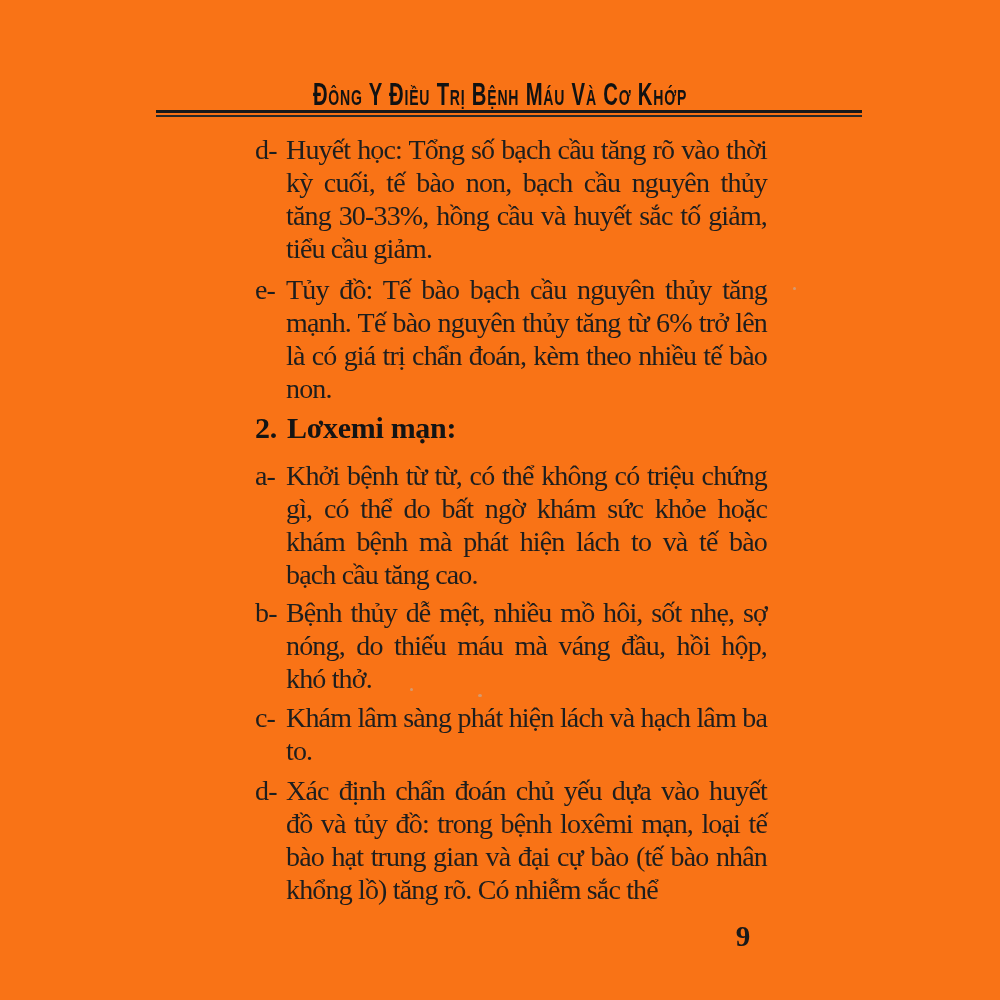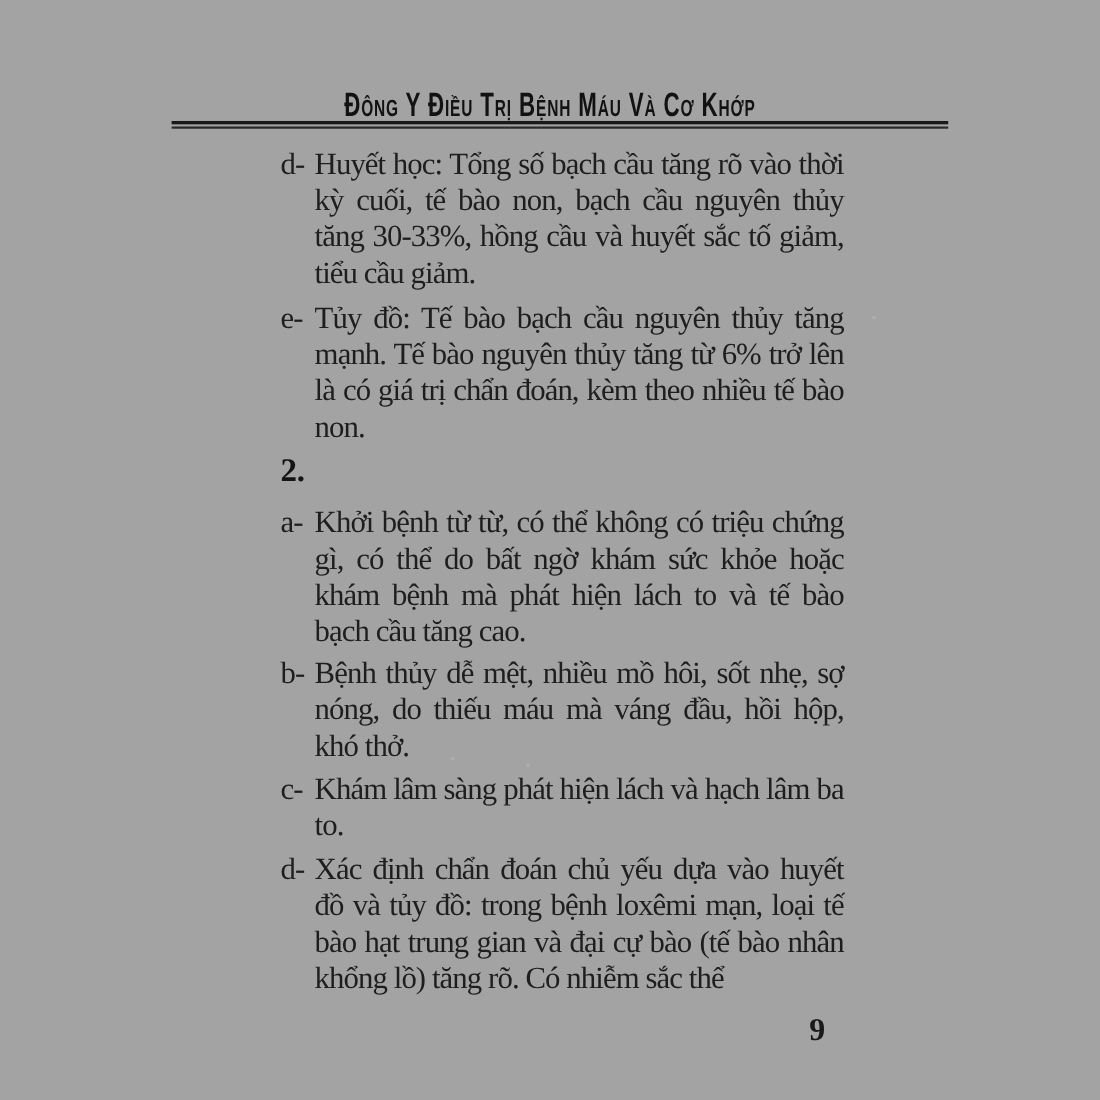--- a/index.html
+++ b/index.html
@@ -4,21 +4,21 @@
 <style>
   html, body {
     margin: 0;
     padding: 0;
     background: #ffffff;
   }
   #page {
     position: relative;
     width: 1000px;
     height: 1000px;
-    background: #a3a3a3;
+    background: #f97316;
     overflow: hidden;
     color: #1b1b1b;
   }
   
   #running-head {
     position: absolute;
     top: 77px;
     left: 0;
     width: 1000px;
     text-align: center;
@@ -117,20 +117,21 @@
       <span class="ptext">Huyết học: Tổng số bạch cầu tăng rõ vào thời kỳ cuối, tế bào non, bạch cầu nguyên thủy tăng 30-33%, hồng cầu và huyết sắc tố giảm, tiểu cầu giảm.</span>
     </div>
 
     <div class="entry mb6">
       <span class="marker">e-</span>
       <span class="ptext">Tủy đồ: Tế bào bạch cầu nguyên thủy tăng mạnh. Tế bào nguyên thủy tăng từ 6% trở lên là có giá trị chẩn đoán, kèm theo nhiều tế bào non.</span>
     </div>
 
     <div class="entry section-heading mb15">
       <span class="marker">2.</span>
+      <span>Lơxemi mạn:</span>
     </div>
 
     <div class="entry mb5">
       <span class="marker">a-</span>
       <span class="ptext">Khởi bệnh từ từ, có thể không có triệu chứng gì, có thể do bất ngờ khám sức khỏe hoặc khám bệnh mà phát hiện lách to và tế bào bạch cầu tăng cao.</span>
     </div>
 
     <div class="entry mb6">
       <span class="marker">b-</span>
       <span class="ptext">Bệnh thủy dễ mệt, nhiều mồ hôi, sốt nhẹ, sợ nóng, do thiếu máu mà váng đầu, hồi hộp, khó thở.</span>

